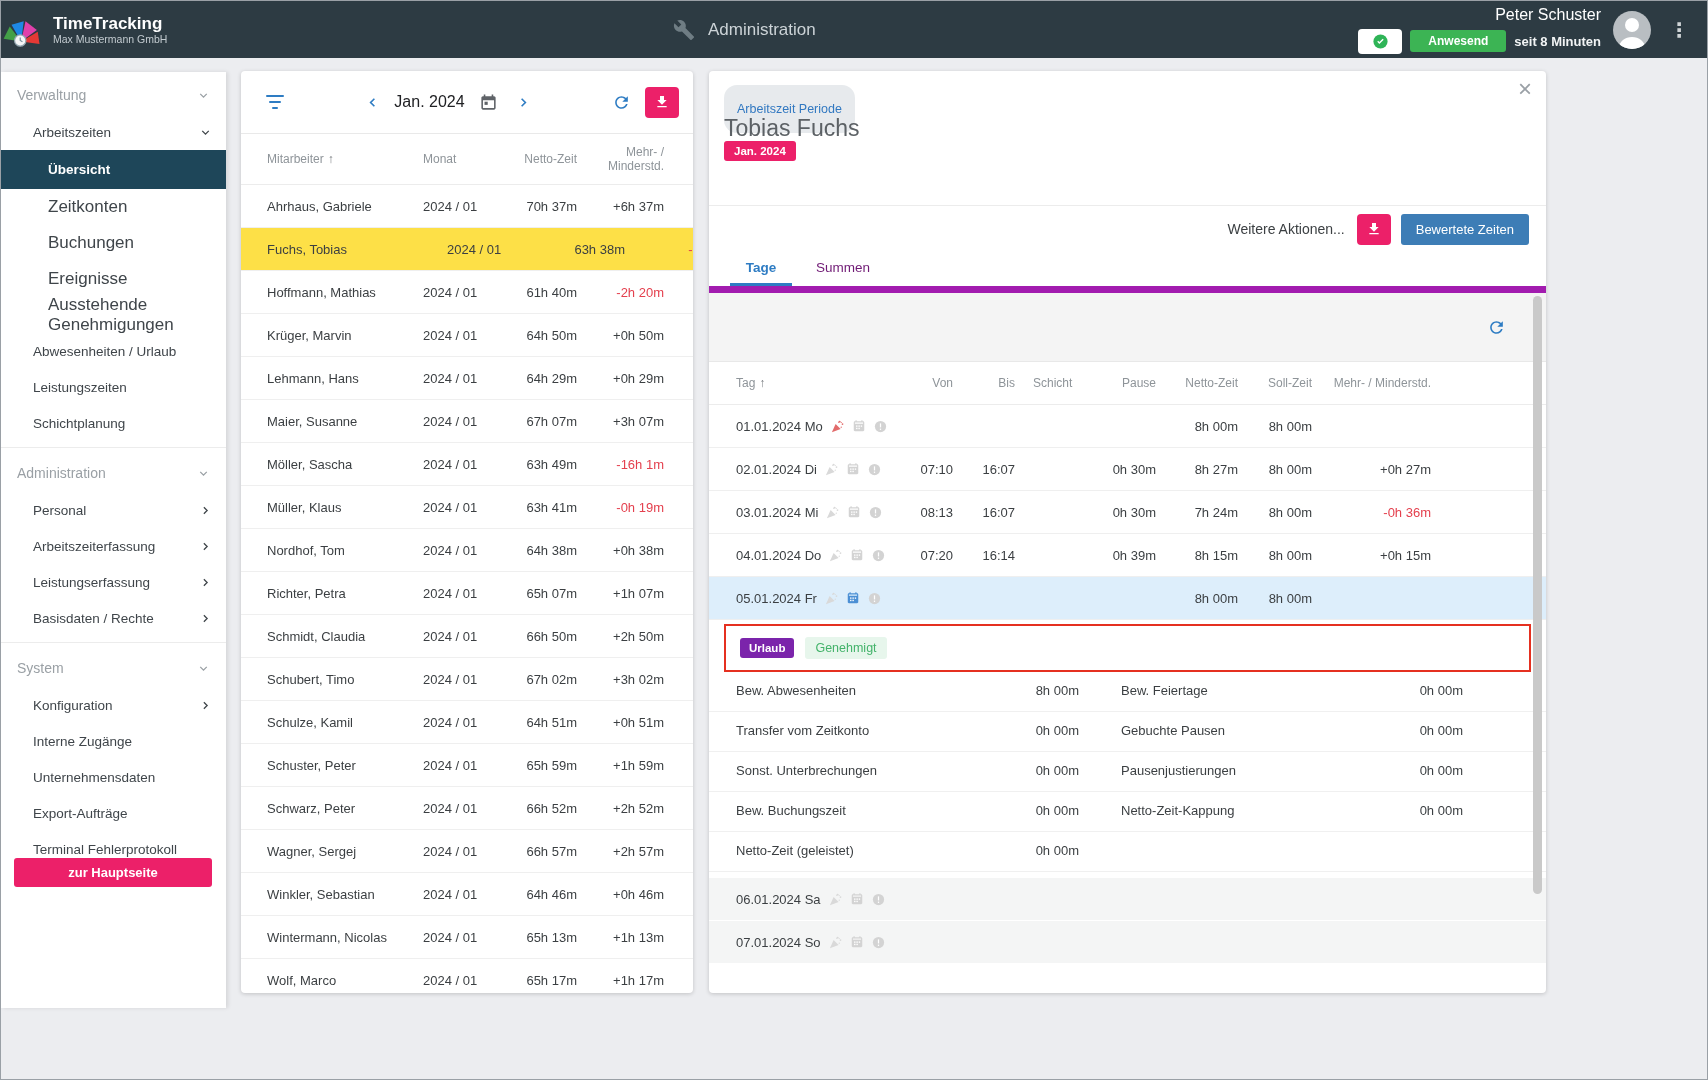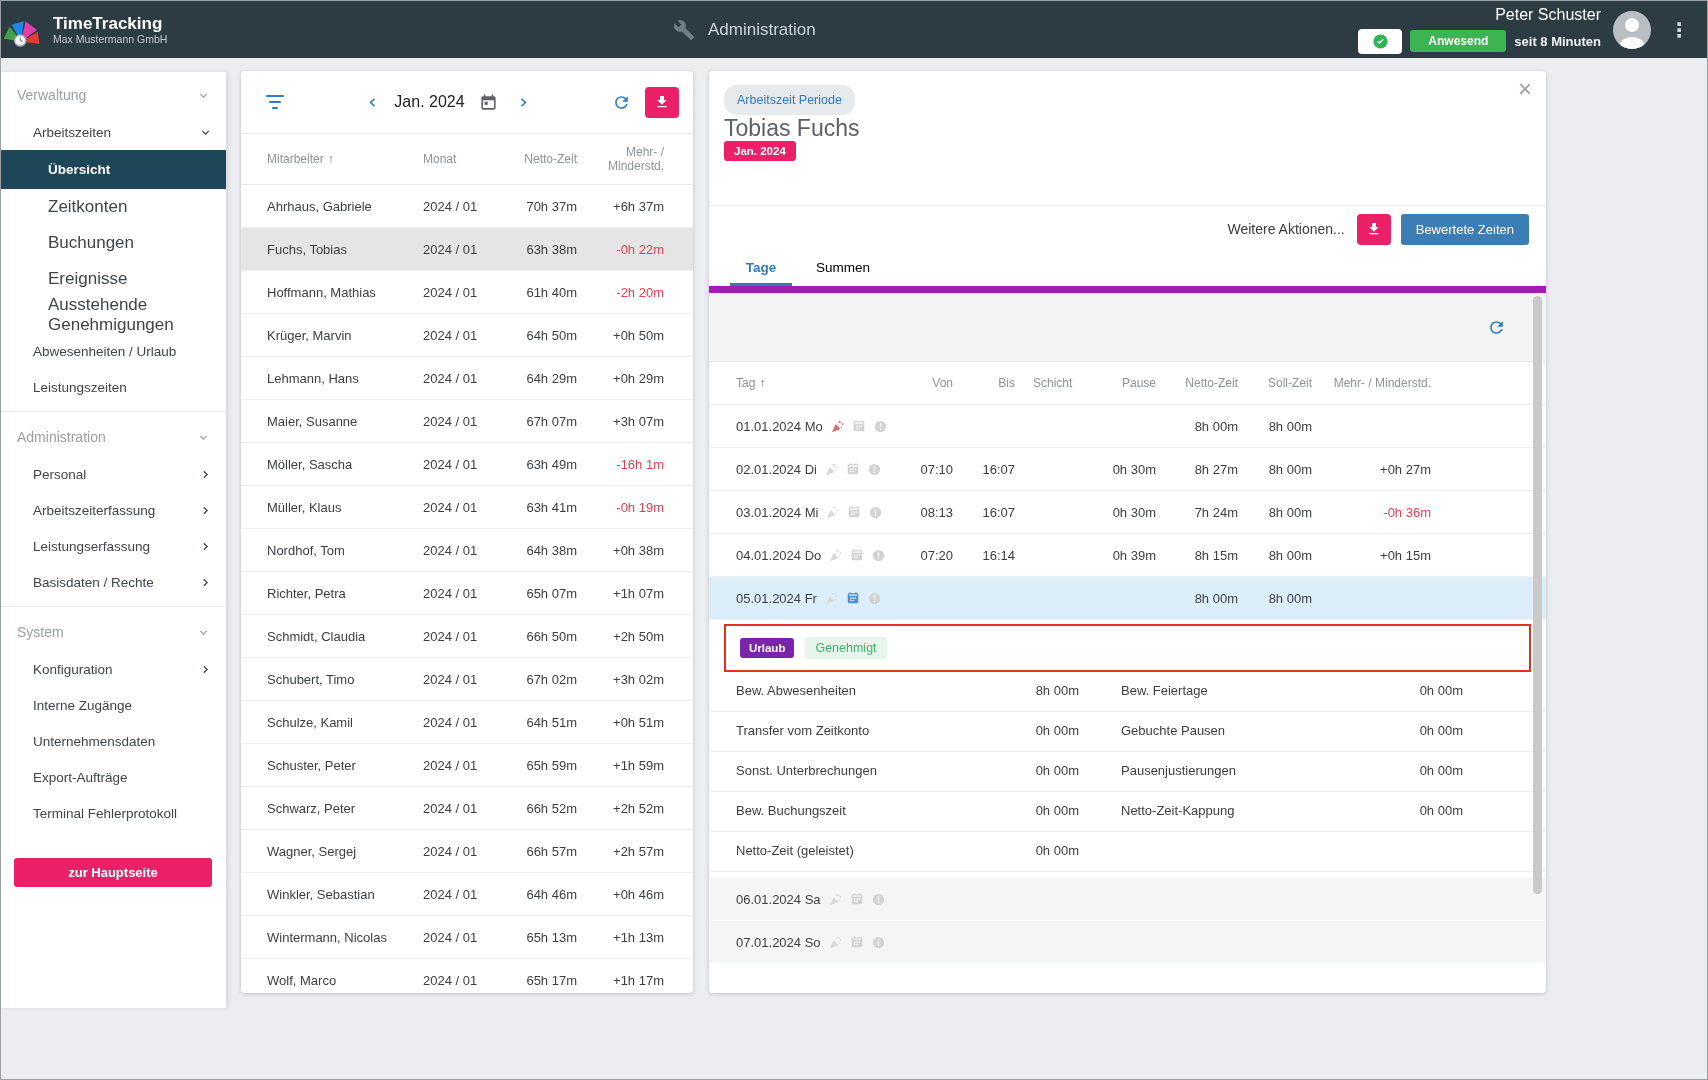--- a/index.html
+++ b/index.html
@@ -67,44 +67,44 @@
     display:flex; align-items:center; justify-content:center; cursor:pointer; margin-left:10px; }
   .dl-btn svg { color:#fff; }
 
   
   .mc-thead, .emp-row { display:grid; grid-template-columns:156px 84px 70px 87px;
     padding:0 29px 0 26px; align-items:center; }
   .mc-thead { height:51px; color:#8e9499; font-size:12px; border-bottom:1px solid #ececec; }
   .mc-thead .r, .emp-row .r { text-align:right; }
   .diff-head { line-height:14px; }
   .emp-row { height:43px; font-size:13px; color:#3b3f42; border-bottom:1px solid #efefef; cursor:pointer; }
-  .emp-row.selected { background:#e5e5e5; }
+  .emp-row.selected { background:#fde047;gap:24px; }
   .neg { color:#e4404e !important; }
   .sort-arrow { font-size:12px; color:#75797d; margin-left:4px; }
 
   
   .rp-head { height:135px; position:relative; border-bottom:1px solid #ececec; }
   .chip-gray { position:absolute; left:15px; top:14px; background:#e7eaed; color:#3178c1;
-    font-size:12.5px; padding:8px 13px; border-radius:13px; }
+    font-size:12.5px; padding:17px 13px; border-radius:13px; }
   .rp-title { position:absolute; left:15px; top:44px; font-size:23px; color:#5c6165; font-weight:400; }
   .chip-pink { position:absolute; left:15px; top:70px; background:#ec2069; color:#fff;
     font-size:11.5px; font-weight:700; padding:4px 10px; border-radius:3px; }
   .close-x { position:absolute; top:6px; right:14px; font-size:24px; color:#9aa0a6;
     background:none; border:none; cursor:pointer; line-height:1; font-family:inherit; }
 
   .rp-actions { height:46px; display:flex; align-items:center; justify-content:flex-end;
     gap:10px; padding-right:17px; }
   .actions-label { font-size:14px; color:#3c4043; cursor:pointer; }
   .rp-actions .dl-btn { margin-left:2px; }
   .btn-blue { height:31px; background:#3d7db6; color:#fff; border:none; border-radius:3px;
     font-size:13px; font-family:inherit; padding:0 15px; cursor:pointer; }
 
   .rp-tabs { height:41px; display:flex; border-bottom:7px solid #a21caf; padding-left:21px; }
   .tab { width:62px; display:flex; align-items:center; justify-content:center;
-    font-size:13.5px; color:#000000; cursor:pointer; border-bottom:3px solid transparent; margin-right:20px; }
+    font-size:13.5px; color:#701a75; cursor:pointer; border-bottom:3px solid transparent; margin-right:20px; }
   .tab.active { color:#2e7cc3; font-weight:700; border-bottom-color:#2e7cc3; }
 
   .rp-toolbar { height:69px; background:#f4f4f4; border-bottom:1px solid #e8e8e8;
     display:flex; align-items:center; justify-content:flex-end; padding-right:36px; }
 
   
   .rt-thead, .day-row { display:grid;
     grid-template-columns:170px 47px 62px 85px 56px 82px 74px 119px 1fr;
     align-items:center; padding-left:27px; }
   .rt-thead { height:43px; color:#8e9499; font-size:12px; border-bottom:1px solid #ececec; }
@@ -226,20 +226,23 @@
       <span>Ereignisse</span>
     </div>
   <div class="sb-item ind2">
       <span>Ausstehende Genehmigungen</span>
     </div>
   <div class="sb-item ind1">
       <span>Abwesenheiten / Urlaub</span>
     </div>
   <div class="sb-item ind1">
       <span>Leistungszeiten</span>
+    </div>
+  <div class="sb-item ind1">
+      <span>Schichtplanung</span>
     </div>
   <div class="sb-div"></div>
   <div class="sb-section">
     <span>Administration</span>
     <span class="sb-chev">
         <svg width="13" height="13" viewBox="0 0 24 24" fill="none" stroke="currentColor" stroke-width="2.4">
           <path d="M6 9l6 6 6-6"></path>
         </svg>
       </span>
   </div>

